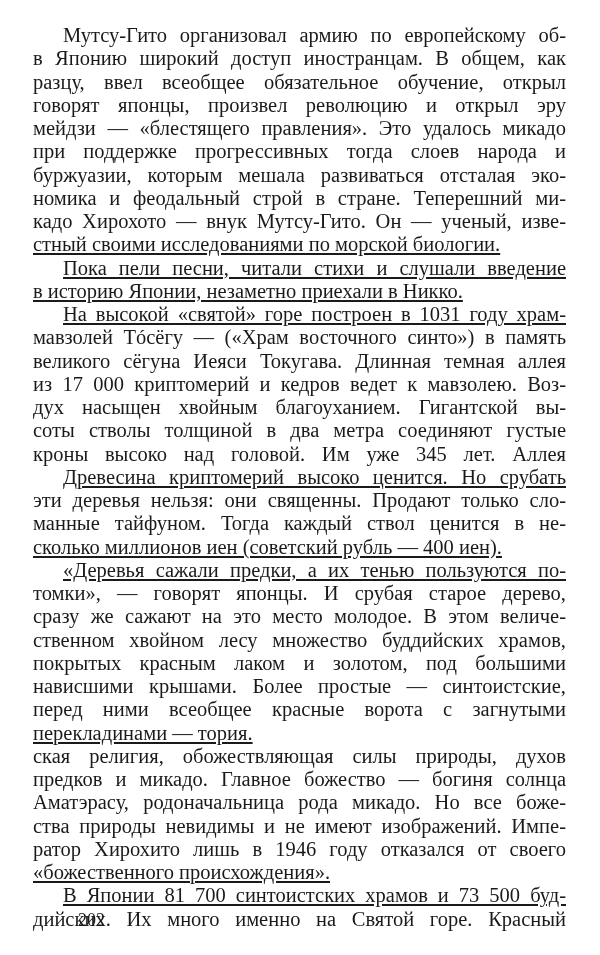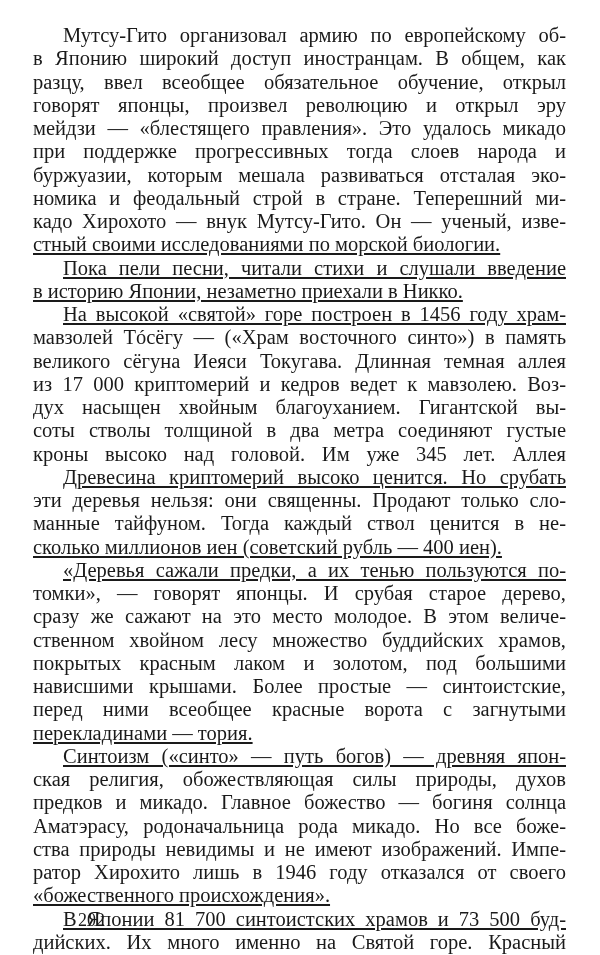--- a/index.html
+++ b/index.html
@@ -50,21 +50,21 @@
     <span class="line">кадо Хирохото — внук Мутсу-Гито. Он — ученый, изве-</span>
     <span class="line last">стный своими исследованиями по морской биологии.</span>
   </div>
 
   <div>
     <span class="line indent">Пока пели песни, читали стихи и слушали введение</span>
     <span class="line last">в историю Японии, незаметно приехали в Никко.</span>
   </div>
 
   <div>
-    <span class="line indent">На высокой «святой» горе построен в 1456 году храм-</span>
+    <span class="line indent">На высокой «святой» горе построен в 1031 году храм-</span>
     <span class="line">мавзолей Тóсёгу — («Храм восточного синто») в память</span>
     <span class="line">великого сёгуна Иеяси Токугава. Длинная темная аллея</span>
     <span class="line">из 17 000 криптомерий и кедров ведет к мавзолею. Воз-</span>
     <span class="line">дух насыщен хвойным благоуханием. Гигантской вы-</span>
     <span class="line">соты стволы толщиной в два метра соединяют густые</span>
     <span class="line">кроны высоко над головой. Им уже 345 лет. Аллея</span>
   </div>
 
   <div>
     <span class="line indent">Древесина криптомерий высоко ценится. Но срубать</span>
@@ -78,21 +78,20 @@
     <span class="line">томки», — говорят японцы. И срубая старое дерево,</span>
     <span class="line">сразу же сажают на это место молодое. В этом величе-</span>
     <span class="line">ственном хвойном лесу множество буддийских храмов,</span>
     <span class="line">покрытых красным лаком и золотом, под большими</span>
     <span class="line">нависшими крышами. Более простые — синтоистские,</span>
     <span class="line">перед ними всеобщее красные ворота с загнутыми</span>
     <span class="line last">перекладинами — тория.</span>
   </div>
 
   <div>
-    <span class="line indent">Синтоизм («синто» — путь богов) — древняя япон-</span>
     <span class="line">ская религия, обожествляющая силы природы, духов</span>
     <span class="line">предков и микадо. Главное божество — богиня солнца</span>
     <span class="line">Аматэрасу, родоначальница рода микадо. Но все боже-</span>
     <span class="line">ства природы невидимы и не имеют изображений. Импе-</span>
     <span class="line">ратор Хирохито лишь в 1946 году отказался от своего</span>
     <span class="line last">«божественного происхождения».</span>
   </div>
 
   <div>
     <span class="line indent">В Японии 81 700 синтоистских храмов и 73 500 буд-</span>

